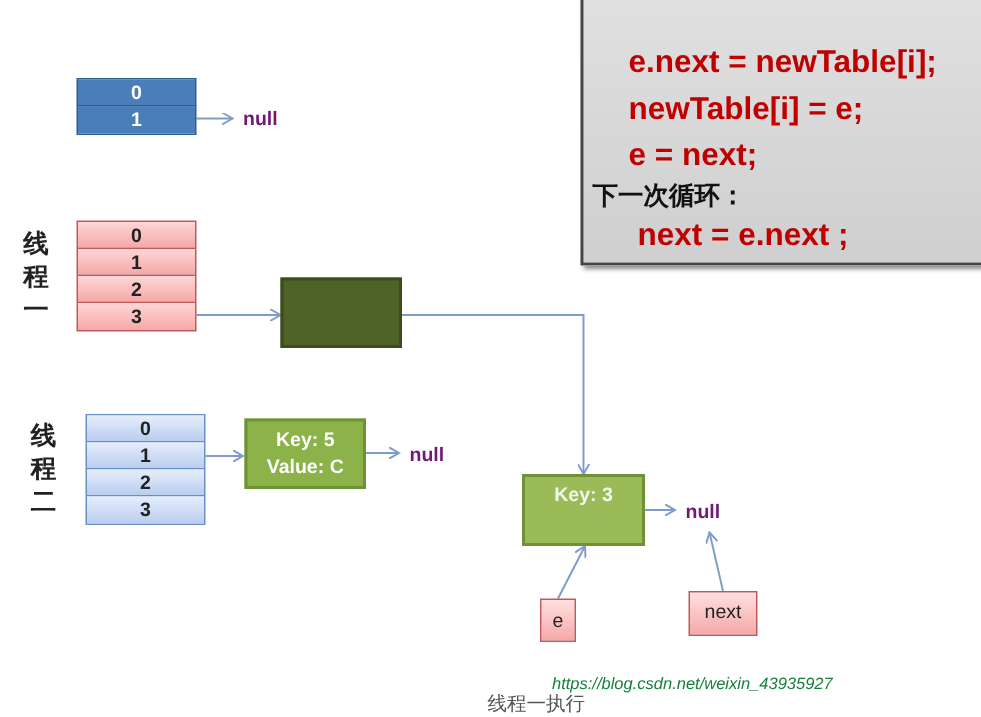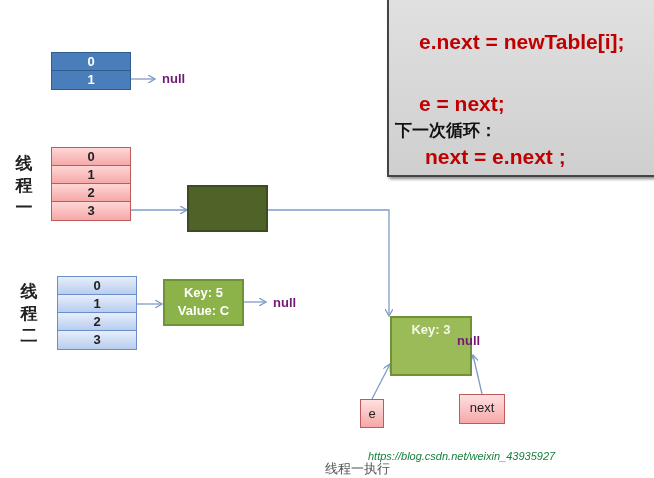--- a/index.html
+++ b/index.html
@@ -84,29 +84,30 @@
   <div class="cell">2</div>
   <div class="cell">3</div>
 </div>
 
 <div class="node node-light" style="left:163px;top:279px;width:81px;height:47px;">
   <div>Key: 5</div>
   <div>Value: C</div>
 </div>
 <div class="null-txt" style="left:273px;top:295px;">null</div>
 
-<div class="node node-a" style="left:348px;top:316px;width:82px;height:60px;margin-left:42px;">
+<div class="node node-a" style="left:348px;top:316px;width:82px;height:48px;">
   <div>Key: 3</div>
 </div>
 <div class="null-txt" style="left:457px;top:333px;">null</div>
 
 <div class="ptr" style="left:360px;top:399px;width:24px;height:29px;line-height:27px;">e</div>
 <div class="ptr" style="left:459px;top:394px;width:46px;height:30px;line-height:25px;">next</div>
 
 <div class="code-box">
   <div class="code-line code-red" style="left:30px;top:30px;">e.next = newTable[i];</div>
+  <div class="code-line code-red" style="left:30px;top:61px;">newTable[i] = e;</div>
   <div class="code-line code-red" style="left:30px;top:92px;">e = next;</div>
   <div class="code-line code-head" style="top:119px;">下一次循环：</div>
   <div class="code-line code-red" style="left:36px;top:145px;">next = e.next ;</div>
 </div>
 
 <div class="watermark">https://blog.csdn.net/weixin_43935927</div>
 <div class="caption">线程一执行</div>
 
 </body></html>

